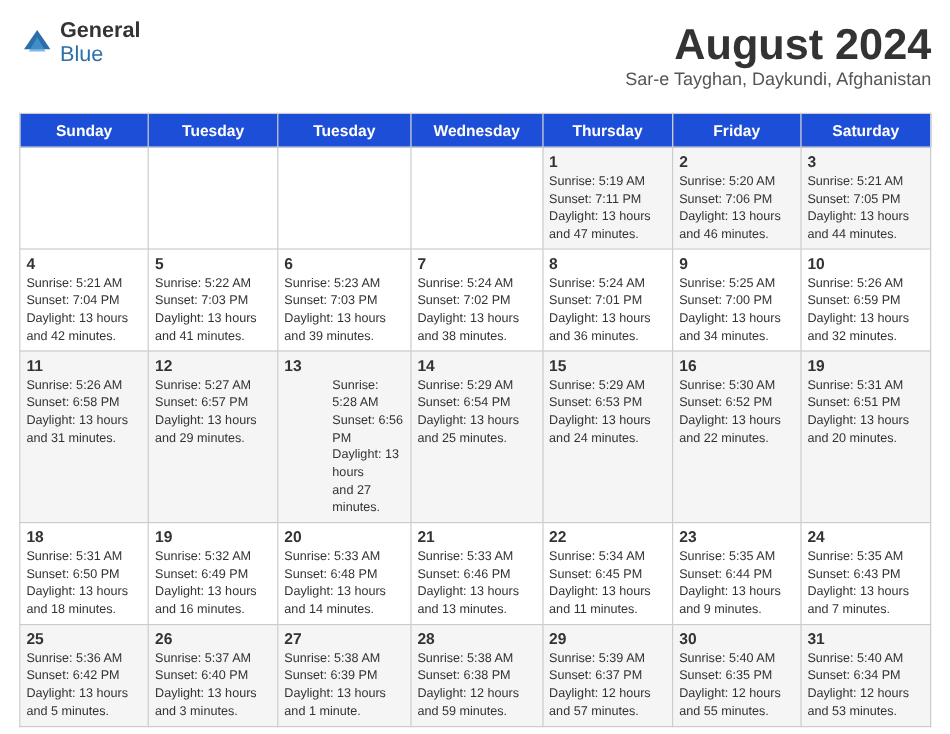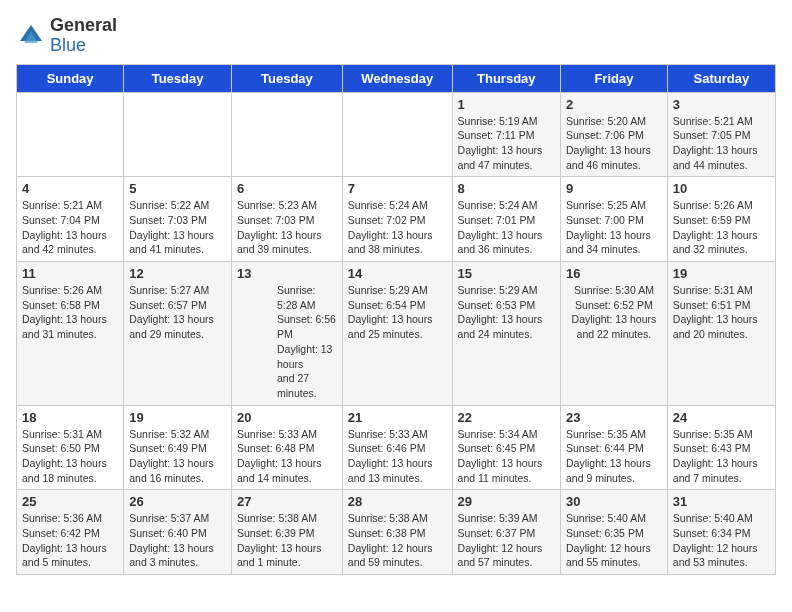--- a/index.html
+++ b/index.html
@@ -7,21 +7,21 @@
       font-family: Arial, sans-serif;
       background: #fff;
       width: 792px;
       min-height: 612px;
       padding: 16px;
     }
     .header {
       display: flex;
       justify-content: space-between;
       align-items: flex-start;
-      margin-bottom: 8px;
+      margin-bottom: 19px;
     }
     .logo {
       display: flex;
       align-items: center;
     }
     .logo-text {
       display: flex;
       flex-direction: column;
       line-height: 1.1;
     }
@@ -102,20 +102,24 @@
   <div class="logo">
     <svg class="logo-icon" viewBox="0 0 30 30">
       <polygon points="15,4 26,20 4,20" fill="#2a6fa8"></polygon>
       <polygon points="15,10 22,22 8,22" fill="#4a9ad4" opacity="0.7"></polygon>
     </svg>
     <div class="logo-text">
       <span class="logo-general">General</span>
       <span class="logo-blue">Blue</span>
     </div>
   </div>
+  <div class="title-block">
+    <div class="month-title">August 2024</div>
+    <div class="subtitle">Sar-e Tayghan, Daykundi, Afghanistan</div>
+  </div>
 </div>
 
 <table>
   <thead>
     <tr>
     <th>Sunday</th>
         <th>Tuesday</th>
         <th>Tuesday</th>
         <th>Wednesday</th>
         <th>Thursday</th>
@@ -233,21 +237,21 @@
         </td>
         <td>
           <span class="day-number">15</span>
           <div class="day-info" style="white-space: pre-line;">Sunrise: 5:29 AM
 Sunset: 6:53 PM
 Daylight: 13 hours
 and 24 minutes.</div>
         </td>
         <td>
           <span class="day-number">16</span>
-          <div class="day-info" style="white-space: pre-line; text-align: center;">Sunrise: 5:30 AM
+          <div class="day-info" style="white-space: pre-line;">Sunrise: 5:30 AM
 Sunset: 6:52 PM
 Daylight: 13 hours
 and 22 minutes.</div>
         </td>
         <td>
           <span class="day-number">19</span>
           <div class="day-info" style="white-space: pre-line;">Sunrise: 5:31 AM
 Sunset: 6:51 PM
 Daylight: 13 hours
 and 20 minutes.</div>

